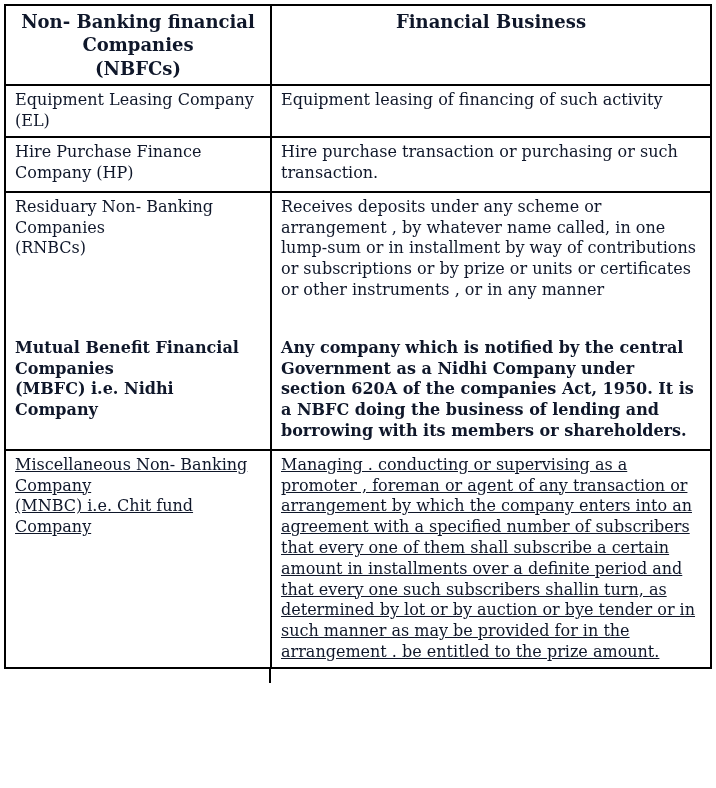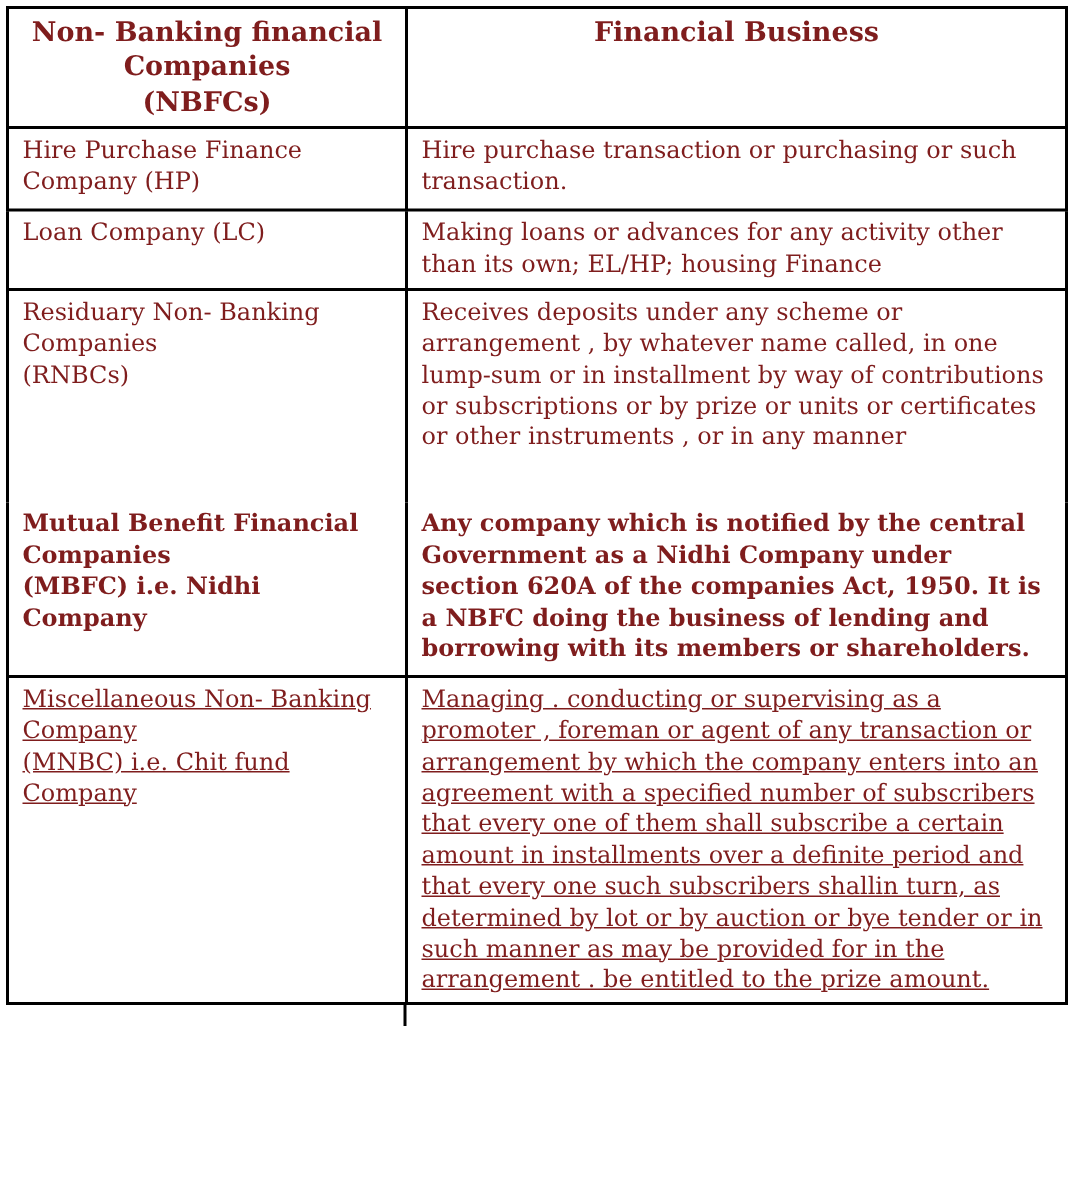--- a/index.html
+++ b/index.html
@@ -4,21 +4,21 @@
 <style>
   html, body {
     margin: 0;
     padding: 0;
     background: #ffffff;
   }
   .page {
     width: 716px;
     height: 760px;
     background: #ffffff;
-    color: #7f1d1d;
+    color: #0f172a;
     font-family: "DejaVu Serif", serif;
     font-size: 16px;
     line-height: 1.3;
     overflow: hidden;
     box-sizing: border-box;
   }
   table.nbfc-table {
     border-collapse: collapse;
     table-layout: fixed;
     width: 708px;
@@ -81,28 +81,29 @@
     </colgroup>
     <thead>
       <tr>
         <th class="header-cell">Non- Banking financial
 Companies
 (NBFCs)</th>
         <th class="header-cell">Financial Business</th>
       </tr>
     </thead>
     <tbody>
+      <tr class="row-el">
+        <td class="company-cell">Equipment Leasing Company
+(EL)</td>
+        <td class="business-cell">Equipment leasing of financing of such activity</td>
+      </tr>
       <tr class="row-hp">
         <td class="company-cell">Hire Purchase Finance
 Company (HP)</td>
         <td class="business-cell">Hire purchase transaction or purchasing or such transaction.</td>
-      </tr>
-      <tr class="row-lc">
-        <td class="company-cell">Loan Company (LC)</td>
-        <td class="business-cell">Making loans or advances for any activity other than its own; EL/HP; housing Finance</td>
       </tr>
       <tr class="row-rnbc">
         <td class="company-cell">Residuary Non- Banking
 Companies
 (RNBCs)</td>
         <td class="business-cell">Receives deposits under any scheme or arrangement , by whatever name called, in one lump-sum or in installment by way of contributions or subscriptions or by prize or units or certificates or other instruments , or in any manner</td>
       </tr>
       <tr class="row-mbfc">
         <td class="company-cell">Mutual Benefit Financial
 Companies

